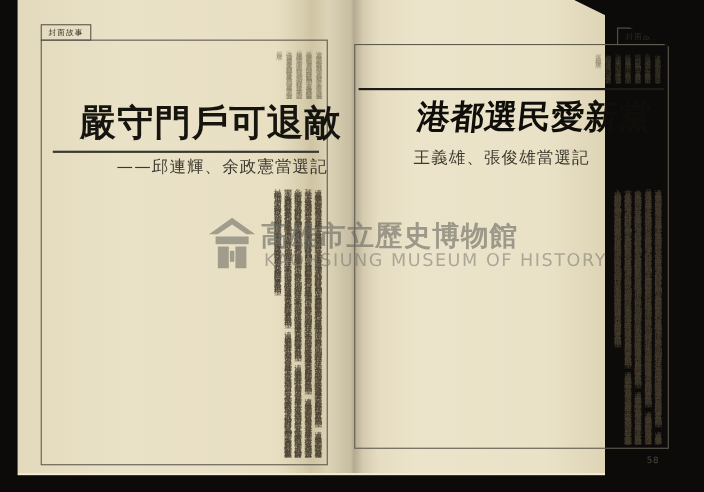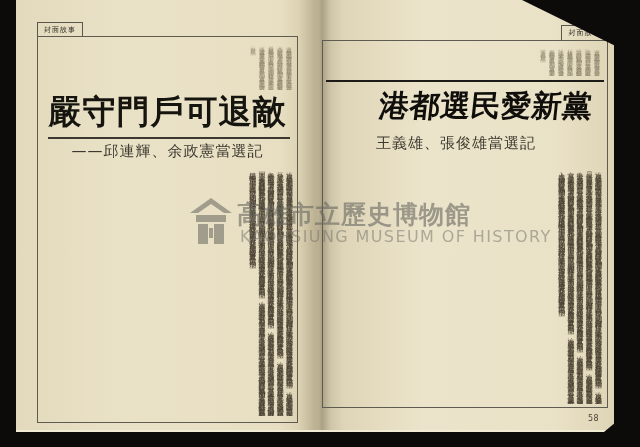--- a/index.html
+++ b/index.html
@@ -2,21 +2,21 @@
 <html><head>
 <meta charset="utf-8">
 <style>
   html,body{margin:0;padding:0;}
   body{
     width:640px;height:447px;overflow:hidden;position:relative;
     background:#0c0b09;
     font-family:"DejaVu Sans",sans-serif;
   }
   .spread{
-    position:absolute;left:16px;top:0;width:598px;height:430px;
+    position:absolute;left:16px;top:0;width:534px;height:430px;
     background:linear-gradient(90deg,#e3dabd 0%,#eae2c7 18%,#e8dfc3 44%,#d8ceae 48.5%,#cfc5a4 50%,#ddd3b6 53%,#ece4ca 68%,#eae2c7 90%,#ded4b6 100%);
     border-bottom:2px solid #f2ebd3;
   }
   .gutter{
     position:absolute;left:282px;top:0;width:46px;height:100%;
     background:linear-gradient(90deg,rgba(80,70,50,0) 0%,rgba(80,70,50,0.18) 45%,rgba(60,52,36,0.28) 52%,rgba(80,70,50,0.10) 70%,rgba(80,70,50,0) 100%);
   }
   .frame{
     position:absolute;border:1px solid #5f5b50;box-sizing:border-box;
   }
@@ -41,26 +41,27 @@
   .bodytext{
     font-size:7px;line-height:9.2px;letter-spacing:1.2px;color:rgba(70,62,48,0.78);
   }
   .body-left{left:27px;top:166px;width:250px;height:250px;}
   .body-right{left:312px;top:166px;width:274px;height:238px;}
   .headline-left{
     position:absolute;left:21px;top:90px;width:261px;
     text-align:center;font-family:"DejaVu Serif",serif;
     font-size:33px;font-weight:bold;color:#15140f;letter-spacing:1px;
     white-space:nowrap;
+    padding-left:24px;
   }
   .headline-rule-left{
     position:absolute;left:32px;top:137px;width:242px;height:1.5px;background:#3a382f;
   }
   .subtitle-left{
-    position:absolute;left:21px;top:142px;width:261px;text-align:center;
+    position:absolute;left:21px;top:142px;width:261px;text-align:right;
     font-size:15px;color:#3c392f;letter-spacing:1px;white-space:nowrap;
   }
   .toprule-right{
     position:absolute;left:310px;top:80px;width:278px;height:2px;background:#1c1b18;
   }
   .headline-right{
     position:absolute;left:348px;top:86px;width:244px;text-align:center;
     font-family:"DejaVu Serif",serif;font-size:30px;font-weight:bold;color:#0f0e0b;
     transform:skewX(-6deg);letter-spacing:0.5px;white-space:nowrap;
   }

